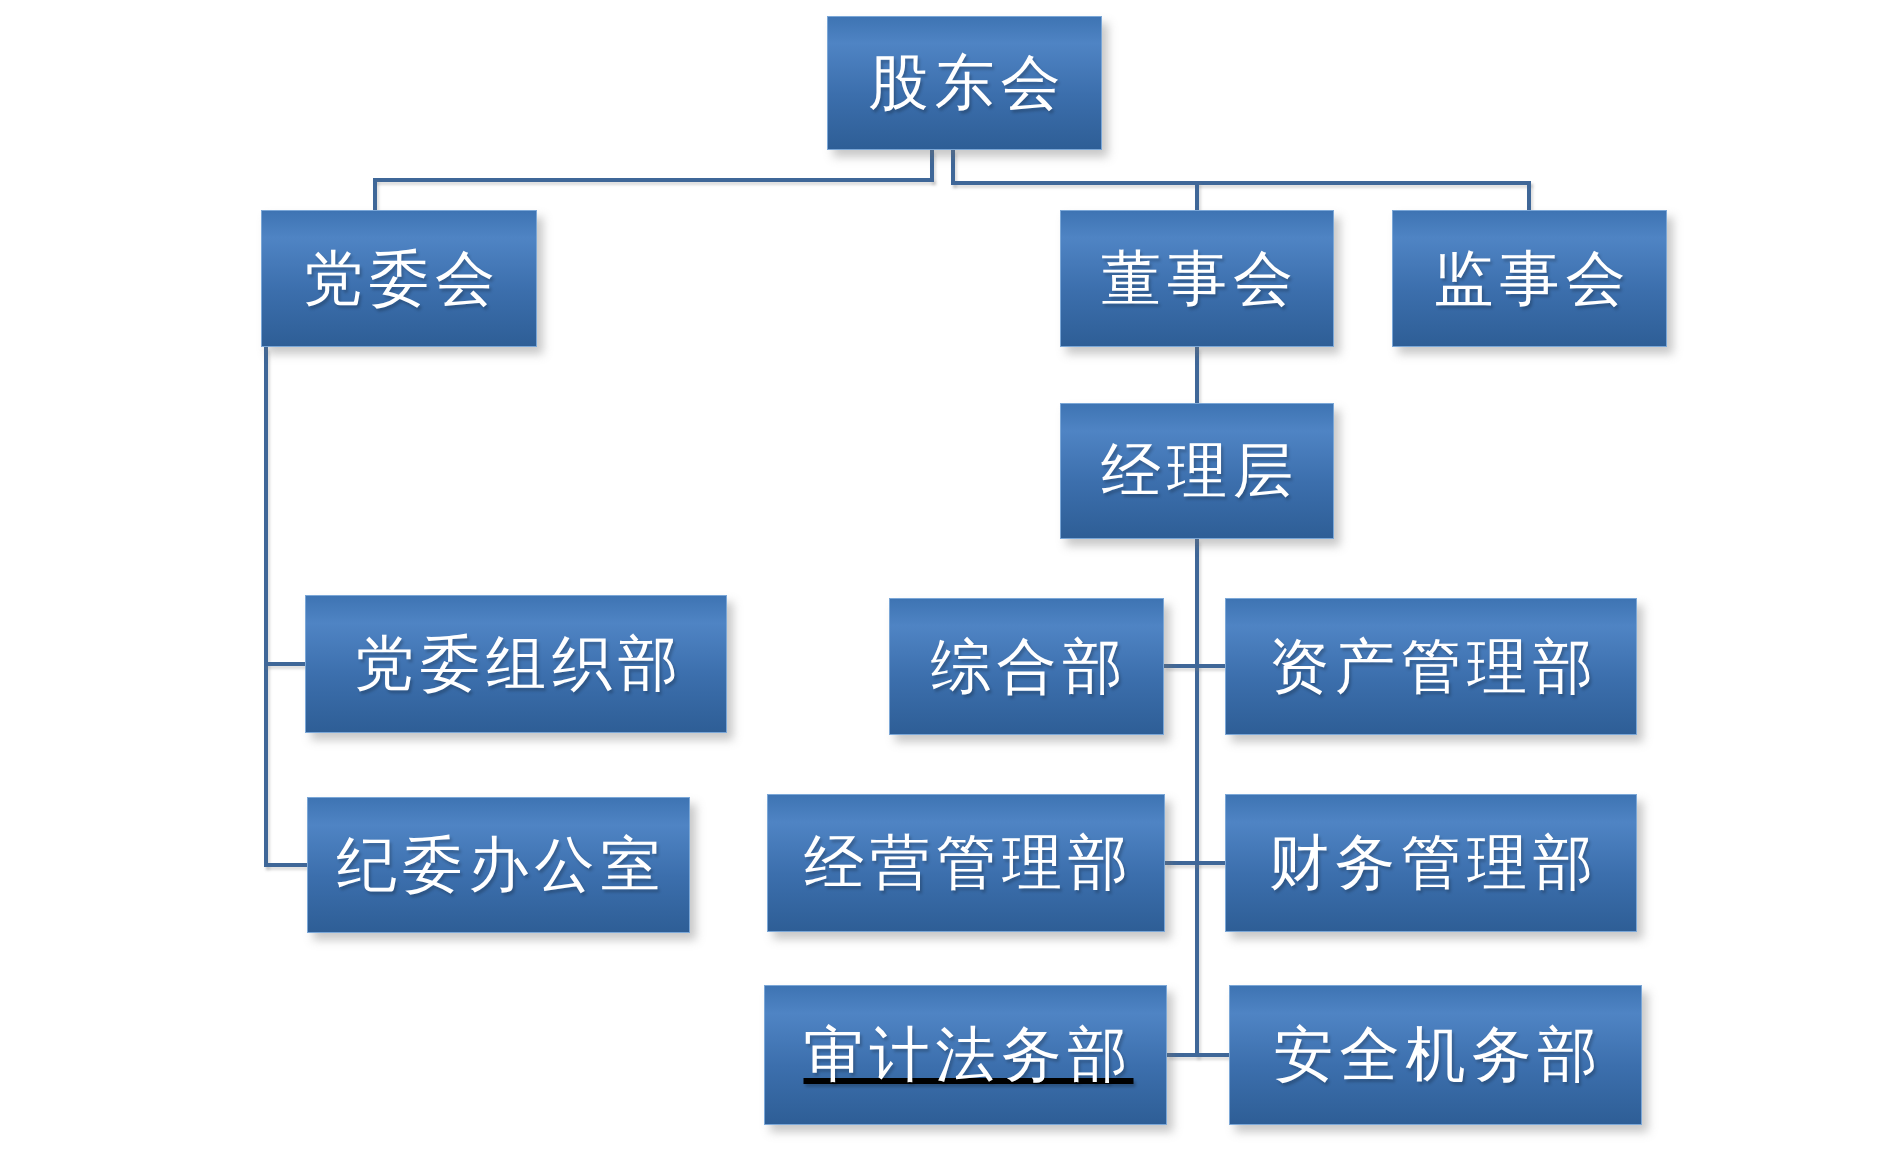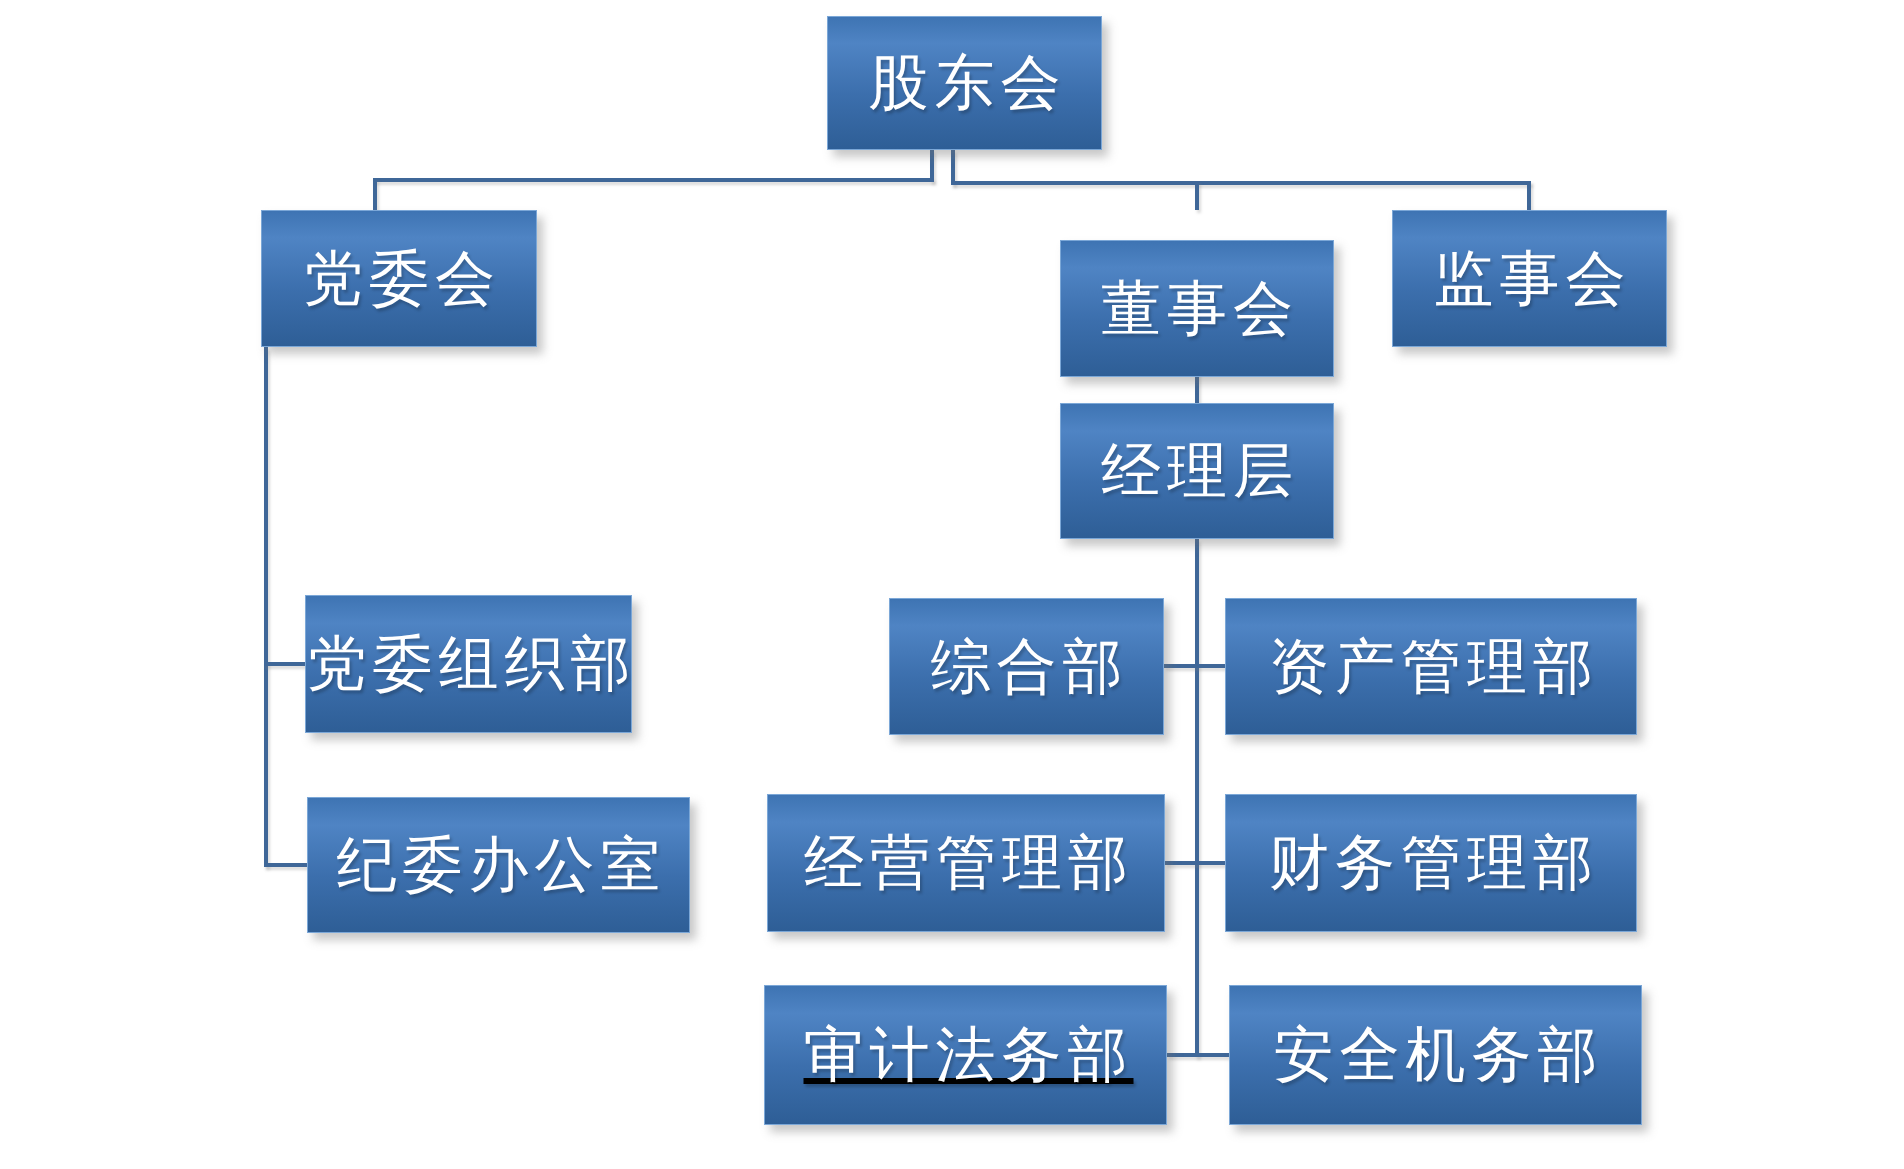--- a/index.html
+++ b/index.html
@@ -77,33 +77,33 @@
   <div class="line h" style="left:1167px;top:1053px;width:62px;"></div>
 
   <div class="node" style="left:815px;top:16px;width:275px;height:134px;margin-left:12px;">
     <span class="node-label">股东会</span>
   </div>
 
   <div class="node" style="left:237px;top:210px;width:276px;height:137px;margin-left:24px;">
     <span class="node-label">党委会</span>
   </div>
 
-  <div class="node" style="left:1060px;top:210px;width:274px;height:137px;margin-top:30px;">
+  <div class="node" style="left:1060px;top:210px;width:274px;height:137px;">
     <span class="node-label">董事会</span>
   </div>
 
   <div class="node" style="left:1392px;top:210px;width:275px;height:137px;">
     <span class="node-label">监事会</span>
   </div>
 
   <div class="node" style="left:1060px;top:403px;width:274px;height:136px;">
     <span class="node-label">经理层</span>
   </div>
 
-  <div class="node" style="left:305px;top:595px;width:327px;height:138px;">
+  <div class="node" style="left:305px;top:595px;width:422px;height:138px;">
     <span class="node-label">党委组织部</span>
   </div>
 
   <div class="node" style="left:307px;top:797px;width:383px;height:136px;justify-content:center;">
     <span class="node-label">纪委办公室</span>
   </div>
 
   <div class="node" style="left:1225px;top:598px;width:412px;height:137px;">
     <span class="node-label">资产管理部</span>
   </div>

